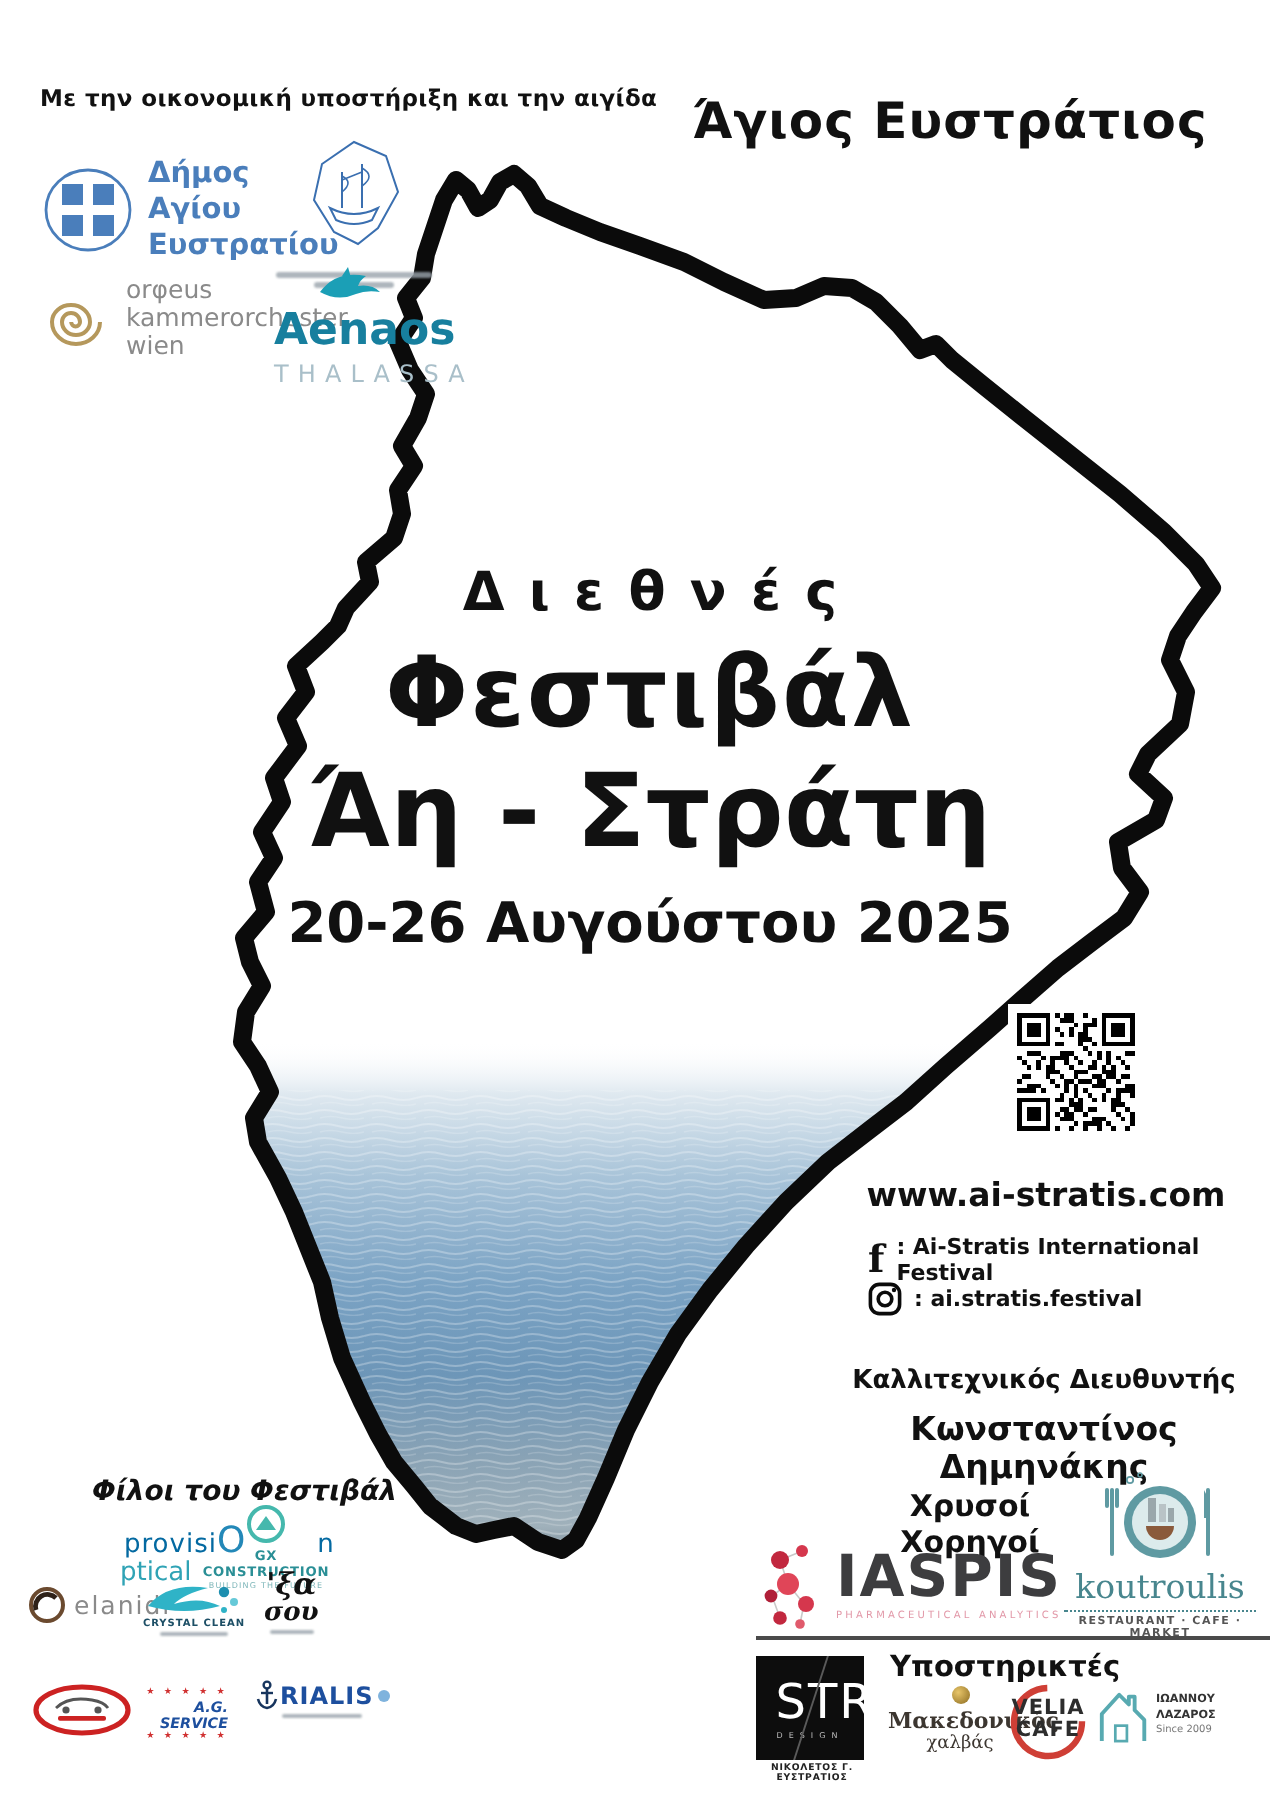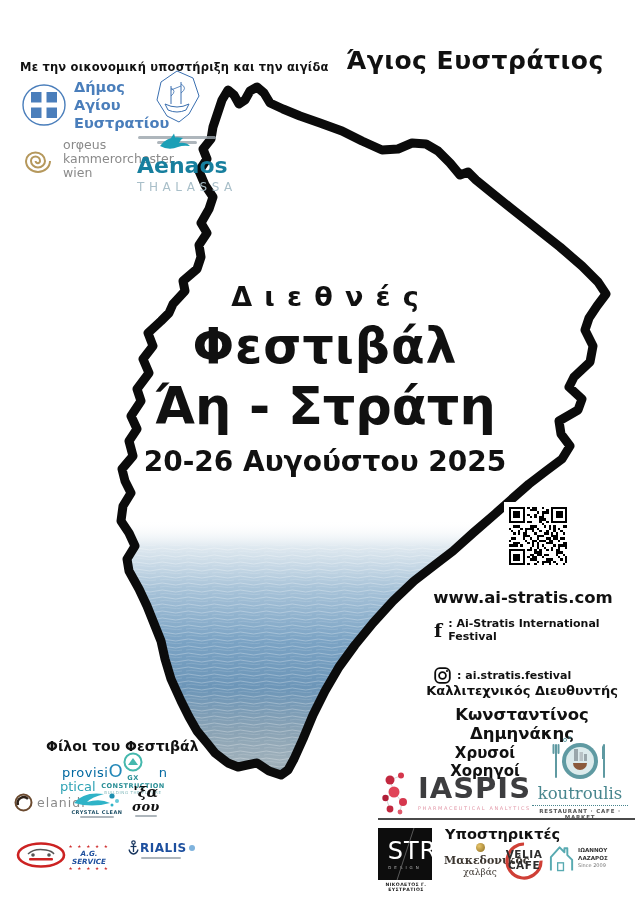--- a/index.html
+++ b/index.html
@@ -2,21 +2,21 @@
 <html><head>
 <meta charset="utf-8">
 <style>
   html,body{margin:0;padding:0;background:#fff;}
   #poster{position:relative;width:637px;height:900px;background:#ffffff;overflow:hidden;
           font-family:"DejaVu Sans",sans-serif;color:#111;}
   .abs{position:absolute;}
   
   #island-svg{position:absolute;left:0;top:0;z-index:1;}
   
-  .support-note{left:20px;top:60px;font-size:11.5px;font-weight:700;letter-spacing:.2px;z-index:3;}
+  .support-note{left:20px;top:42px;font-size:11.5px;font-weight:700;letter-spacing:.2px;z-index:3;}
   .muni{left:22px;top:78px;display:flex;align-items:center;gap:8px;z-index:3;}
   .muni-text{color:#4a7ebb;font-weight:700;font-size:14.5px;line-height:1.25;}
   .ship{left:138px;top:70px;z-index:3;text-align:center;}
   .microbar{height:3px;background:#9aa4ac;border-radius:2px;filter:blur(.4px);opacity:.8;}
   .orpheus{left:16px;top:138px;display:flex;align-items:center;gap:5px;z-index:3;}
   .orpheus-text{color:#8a8a8a;font-size:12.5px;line-height:1.12;}
   .aenaos{left:137px;top:133px;z-index:3;text-align:left;}
   .aenaos-brand{color:#177f9e;font-weight:800;font-size:22px;line-height:1;}
   .aenaos-sub{color:#a9bfc9;font-size:12px;letter-spacing:.38em;margin-top:3px;}
   
@@ -27,21 +27,21 @@
   .center-text{left:100px;top:281px;width:450px;text-align:center;z-index:3;}
   .ct1{font-size:27px;font-weight:700;letter-spacing:.45em;padding-left:.45em;}
   .ct2{font-size:49px;font-weight:800;margin-top:6px;letter-spacing:.02em;}
   .ct3{font-size:51px;font-weight:800;margin-top:2px;}
   .ct-dates{font-size:28px;font-weight:800;margin-top:9px;}
   
   .qr{left:504px;top:502px;z-index:3;}
   .website{left:413px;top:588px;width:220px;text-align:center;font-size:16.5px;font-weight:800;z-index:3;}
   .soc-row{left:434px;display:flex;align-items:center;gap:6px;z-index:3;font-size:11px;font-weight:700;}
   .fb-row{top:617px;}
-  .ig-row{top:667px;}
+  .ig-row{top:641px;}
   .fb-f{font-size:19px;font-weight:800;line-height:1;font-family:"DejaVu Serif",serif;}
   
   .director{left:408px;top:683px;width:228px;text-align:center;z-index:3;}
   .dir-role{font-size:13px;font-weight:700;}
   .dir-name{font-size:16.5px;font-weight:800;margin-top:7px;}
   
   .gold-heading{left:425px;top:744px;width:120px;text-align:center;font-size:15px;font-weight:800;z-index:3;}
   .iaspis{left:378px;top:768px;display:flex;align-items:center;gap:4px;z-index:3;}
   .iaspis-txt{line-height:1;}
   .iaspis-brand{font-size:29px;font-weight:800;color:#3d3d3f;letter-spacing:1px;}
@@ -65,37 +65,37 @@
   .halvas-l1{font-family:"DejaVu Serif",serif;font-size:11px;font-weight:700;color:#3c3630;}
   .halvas-l2{font-family:"DejaVu Serif",serif;font-size:9px;color:#3c3630;}
   .velia{left:503px;top:840px;width:42px;height:42px;z-index:3;position:absolute;}
   .velia-txt{position:absolute;left:0;top:9px;width:42px;text-align:center;line-height:1.05;}
   .velia-l{font-size:10.5px;font-weight:800;color:#2d2d2d;letter-spacing:.5px;}
   .ioannou{left:548px;top:843px;display:flex;align-items:center;gap:3px;z-index:3;}
   .ioannou-txt{line-height:1.3;}
   .ioannou-label{font-size:5.6px;font-weight:700;color:#333;}
   .ioannou-sub{font-size:5px;color:#777;}
   
-  .friends-heading{left:46px;top:738px;font-size:14px;font-weight:800;z-index:3;}
+  .friends-heading{left:46px;top:738px;font-size:14px;font-weight:800;z-index:3;font-style:italic;}
   .provision{left:26px;top:762px;z-index:3;line-height:1;}
   .prov-l1{font-size:13px;color:#0369a1;font-weight:400;letter-spacing:.5px;margin-left:36px;}
   .prov-bigO{font-size:18px;color:#2388b8;font-weight:400;}
   .prov-l2{font-size:13px;color:#2fa3b5;margin-top:0;margin-left:34px;}
   .gx{left:98px;top:752px;width:70px;text-align:center;z-index:3;}
   .gx-label{font-size:6.6px;font-weight:800;color:#2a8f96;letter-spacing:.4px;margin-top:2px;}
   .gx-tag{font-size:4px;color:#7fb7ba;letter-spacing:.6px;}
   .elanidi{left:14px;top:793px;display:flex;align-items:center;gap:4px;z-index:3;}
   .elanidi-label{font-size:12.5px;color:#8a8a8a;letter-spacing:1px;}
   .crystal{left:68px;top:790px;width:58px;text-align:center;z-index:3;}
   .crystal-label{font-size:5px;font-weight:800;color:#1d4f66;letter-spacing:.5px;margin-top:1px;}
   .xasou{left:132px;top:786px;text-align:center;z-index:3;font-family:"DejaVu Serif",serif;font-style:italic;}
   .xasou-l1{font-size:15px;font-weight:700;line-height:.9;}
   .xasou-l2{font-size:13px;font-weight:700;line-height:1;}
   .auto{left:16px;top:842px;z-index:3;}
-  .ag{left:64px;top:845px;width:50px;text-align:center;z-index:3;}
+  .ag{left:64px;top:845px;width:50px;text-align:right;z-index:3;}
   .ag-stars{font-size:4.6px;color:#d03030;letter-spacing:1.6px;line-height:1;}
   .ag-label{font-size:7.2px;font-weight:800;color:#1d4f9e;font-style:italic;line-height:1.2;}
   .krialis{left:128px;top:840px;text-align:center;z-index:3;}
   .krialis-line{display:flex;align-items:center;gap:1px;justify-content:center;}
   .krialis-label{font-size:12px;font-weight:800;color:#1d4f9e;letter-spacing:.5px;}
   .krialis-dot{width:6px;height:6px;border-radius:50%;background:#7fb3dd;margin-left:1px;}
 </style>
 </head>
 <body>
 

